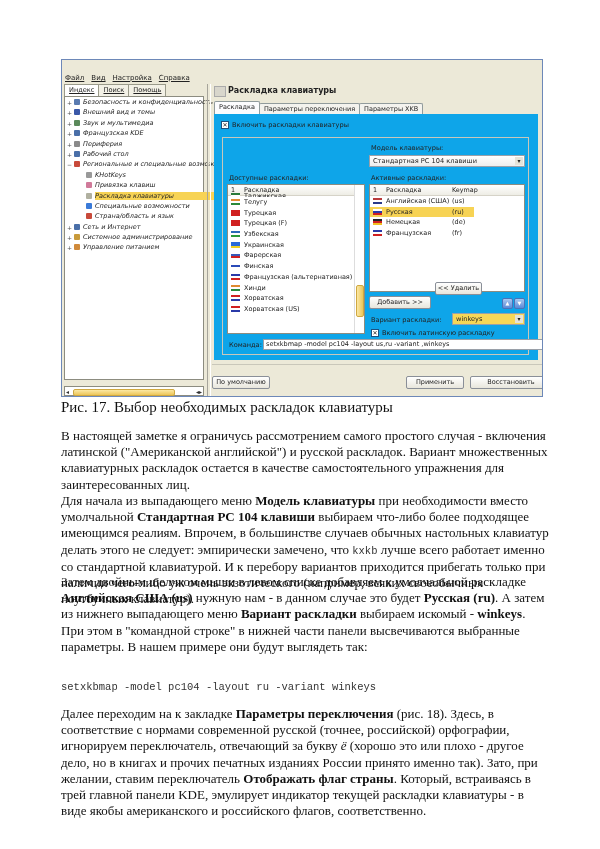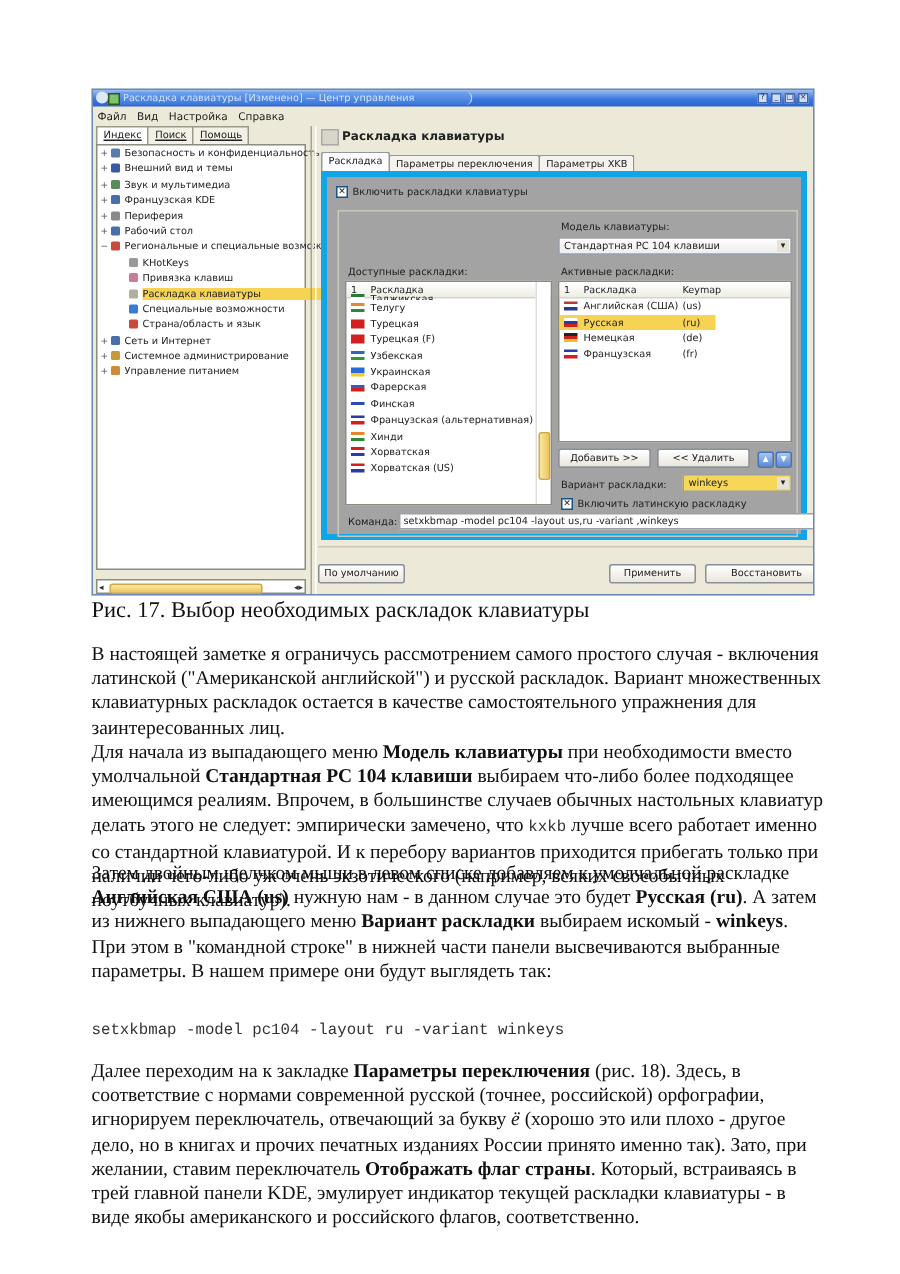--- a/index.html
+++ b/index.html
@@ -9,46 +9,46 @@
   .win { position:absolute; left:61px; top:59px; width:482px; height:338px; background:#ece9d8; border:1px solid #6d88b8; box-sizing:border-box; font-family:"DejaVu Sans", sans-serif; font-size:7px; color:#222; overflow:hidden; }
   .titlebar { position:absolute; left:0; top:0; width:100%; height:11px; background:linear-gradient(#9dbff0,#3a78de 55%,#2d64c8); }
   .title-pill { position:absolute; left:12px; top:1px; height:9px; width:240px; border-radius:6px; background:linear-gradient(#6ea2f0,#3b76d8); border-right:1px solid #b8d0f8; }
   .title-text { position:absolute; left:20px; top:1px; color:#cfe2ff; font-size:6.5px; line-height:9px; white-space:nowrap; }
   .title-app-icon { position:absolute; left:10px; top:2px; width:6px; height:6px; background:#7fc36a; border:1px solid #2c5a18; }
   .win-menu-btn { position:absolute; left:2px; top:1px; width:8px; height:8px; border-radius:50%; background:#dfe8f8; }
   .win-ctrls { position:absolute; right:3px; top:2px; display:flex; gap:2px; }
   .win-ctrl { width:7px; height:7px; background:#cfdcf5; border:1px solid #4466aa; box-sizing:border-box; font-size:5px; line-height:5px; text-align:center; color:#223; }
 
   .menubar { position:absolute; left:0; top:12px; height:11px; width:100%; display:flex; gap:7px; padding-left:3px; align-items:center; font-size:7px; }
-  .menubar span { text-decoration-thickness:0.5px; text-underline-offset:1px; }
+  .menubar span { text-decoration:underline; text-decoration-thickness:0.5px; text-underline-offset:1px; }
 
   .left { position:absolute; left:2px; top:24px; width:140px; height:312px; }
   .left-tabs { display:flex; height:12px;text-decoration:underline; }
   .ltab { border:1px solid #9a9a8a; border-bottom:none; padding:0 4px; line-height:11px; font-size:6.6px; background:#f3f1e6; margin-right:-1px; }
   .ltab.active { background:#fff; }
   .tree { position:absolute; top:12px; left:0; width:140px; height:284px; background:#fff; border:1px solid #8c8c80; box-sizing:border-box; }
-  .tnode { position:relative; height:10.4px; line-height:10.4px; white-space:nowrap; font-size:6.5px; padding-left:18px; }
+  .tnode { position:relative; height:10.4px; line-height:10.4px; white-space:nowrap; font-size:6.5px; padding-left:18px;font-style:italic; }
   .tnode.child { padding-left:30px; }
   .tnode .ticon { position:absolute; left:9px; top:2px; width:6px; height:6px; border-radius:1px; }
   .tnode.child .ticon { left:21px; }
   .tnode .exp { position:absolute; left:2px; top:1px; font-size:6px; color:#555; }
   .tnode.sel .tlabel { background:#f7d354; padding-right:40px; }
   .hscroll { position:absolute; left:0; bottom:0; width:140px; height:10px; background:#fff; border:1px solid #8c8c80; box-sizing:border-box; }
   .hthumb { position:absolute; left:8px; top:2px; width:100px; height:5px; background:linear-gradient(#fbe8a4,#ecc558); border:1px solid #d0a840; border-radius:2px; }
   .harrow { position:absolute; top:0; font-size:6px; line-height:9px; color:#333; }
 
   .splitter { position:absolute; left:145px; top:24px; width:2px; height:312px; border-left:1px solid #a6a49a; border-right:1px solid #fff; }
 
   .right { position:absolute; left:150px; top:24px; width:330px; height:312px; }
   .page-title { position:absolute; left:16px; top:2px; font-weight:bold; font-size:8px; }
   .page-title-icon { position:absolute; left:2px; top:2px; width:10px; height:9px; background:#d8d6cc; border:1px solid #aaa; }
   .rtabs { position:absolute; left:2px; top:19px; display:flex; }
   .rtab { border:1px solid #919b9c; border-bottom:none; padding:0 4px; line-height:10px; height:10px; font-size:6.5px; background:#f4f3ee; margin-right:-1px; border-radius:2px 2px 0 0; }
   .rtab.active { background:#fcfcfe; height:12px; margin-top:-2px; }
-  .tabpane { position:absolute; left:2px; top:30px; width:324px; height:246px; border:4px solid #0ea5e9; background:#a3a3a3; box-sizing:border-box; }
+  .tabpane { position:absolute; left:2px; top:30px; width:324px; height:246px; border:1px solid #0ea5e9; background:#0ea5e9; box-sizing:border-box; }
   .chk { position:absolute; display:flex; align-items:center; gap:3px; font-size:6.6px; white-space:nowrap; }
   .chkbox { width:6px; height:6px; border:1px solid #1c5180; background:#fff; font-size:6px; line-height:6px; text-align:center; color:#222; }
   .group { position:absolute; left:7px; top:22px; width:307px; height:218px; border:1px solid #c9c7ba; box-sizing:border-box; }
   .lbl { position:absolute; font-size:6.6px; white-space:nowrap; }
   .combo { position:absolute; height:12px; border:1px solid #9aa0a8; background:linear-gradient(#fff,#eeeded); box-sizing:border-box; font-size:6.6px; line-height:10px; padding-left:3px; white-space:nowrap; }
   .combo .arr { position:absolute; right:1px; top:1px; width:8px; height:8px; font-size:6px; line-height:8px; text-align:center; background:#e6e3d8; }
   .combo.yellow { background:#f7d758; }
   .listbox { position:absolute; background:#fff; border:1px solid #8c8c80; box-sizing:border-box; overflow:hidden; }
   .lhead { height:10px; line-height:10px; font-size:6.4px; border-bottom:1px solid #d6d3c8; background:linear-gradient(#fff,#eeede5); white-space:nowrap; position:relative; }
   .lrow { height:10.7px; line-height:10.7px; font-size:6.5px; white-space:nowrap; position:relative; padding-left:16px; }
@@ -65,32 +65,20 @@
   .caption { position:absolute; left:61px; top:399px; font-size:15px; white-space:nowrap; }
   .para { position:absolute; left:61px; width:490px; font-size:13px; line-height:16.2px; }
   .para b { font-weight:bold; }
   .mono { font-family:"Liberation Mono", monospace; font-size:10.5px; color:#333; }
   .code { position:absolute; left:61px; top:681px; font-family:"Liberation Mono", monospace; font-size:10.5px; color:#333; white-space:nowrap; }
 </style>
 </head>
 <body>
 
 <div class="win">
-  <div class="titlebar">
-    <div class="win-menu-btn"></div>
-    <div class="title-pill"></div>
-    <div class="title-app-icon"></div>
-    <div class="title-text">Раскладка клавиатуры [Изменено] — Центр управления</div>
-    <div class="win-ctrls">
-      <div class="win-ctrl">?</div>
-      <div class="win-ctrl">_</div>
-      <div class="win-ctrl">▢</div>
-      <div class="win-ctrl">×</div>
-    </div>
-  </div>
 
   <div class="menubar">
     <span>Файл</span>
     <span>Вид</span>
     <span>Настройка</span>
     <span>Справка</span>
   </div>
 
   <div class="left">
     <div class="left-tabs">
@@ -182,21 +170,21 @@
           </div>
           <div id="active-rows">
               <div class="lrow"><span class="flag" style="background: linear-gradient(rgb(184, 58, 58) 0px, rgb(184, 58, 58) 33%, rgb(255, 255, 255) 33%, rgb(255, 255, 255) 66%, rgb(42, 58, 138) 66%);"></span><span>Английская (США)</span><span style="position: absolute; left: 82px;">(us)</span></div>
               <div class="lrow sel" style="width: 88px;"><span class="flag" style="background: linear-gradient(rgb(255, 255, 255) 0px, rgb(255, 255, 255) 33%, rgb(42, 58, 168) 33%, rgb(42, 58, 168) 66%, rgb(208, 32, 32) 66%);"></span><span>Русская</span><span style="position: absolute; left: 82px;">(ru)</span></div>
               <div class="lrow"><span class="flag" style="background: linear-gradient(rgb(34, 34, 34) 0px, rgb(34, 34, 34) 33%, rgb(208, 32, 32) 33%, rgb(208, 32, 32) 66%, rgb(240, 192, 32) 66%);"></span><span>Немецкая</span><span style="position: absolute; left: 82px;">(de)</span></div>
               <div class="lrow"><span class="flag" style="background: linear-gradient(rgb(42, 58, 168) 0px, rgb(42, 58, 168) 33%, rgb(255, 255, 255) 33%, rgb(255, 255, 255) 66%, rgb(208, 32, 32) 66%);"></span><span>Французская</span><span style="position: absolute; left: 82px;">(fr)</span></div>
             </div>
         </div>
 
         <div class="btn" style="left:146px; top:158px; width:62px">Добавить &gt;&gt;</div>
-        <div class="btn" style="left:212px; top:158px; width:62px">&lt;&lt; Удалить</div>
+        <div class="btn" style="left:212px; top:144px; width:47px">&lt;&lt; Удалить</div>
         <div class="arrowbtn" style="left:279px; top:160px">▲</div>
         <div class="arrowbtn" style="left:291px; top:160px">▼</div>
 
         <div class="lbl" style="left:148px; top:178px">Вариант раскладки:</div>
         <div class="combo yellow" style="left:229px; top:175px; width:73px">
           <span>winkeys</span>
           <span class="arr">▾</span>
         </div>
 
         <div class="chk" style="left:148px; top:191px">

